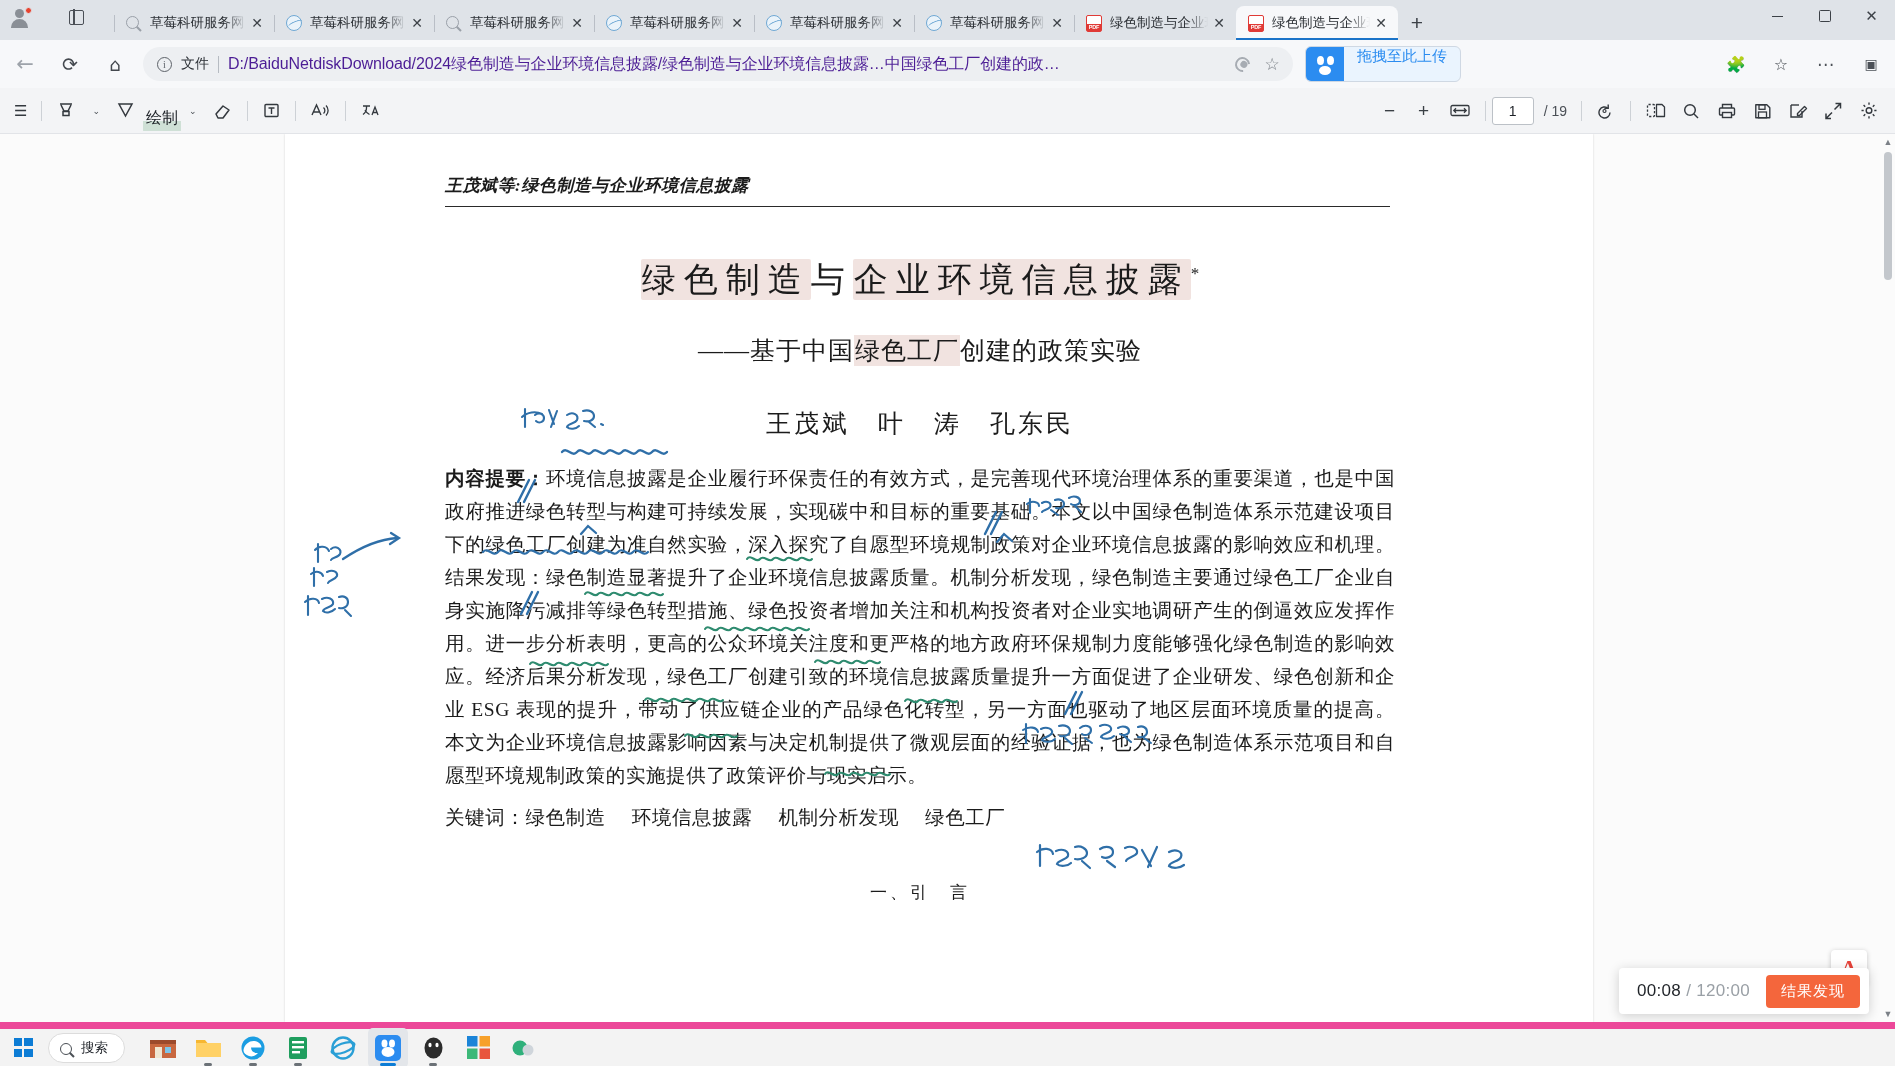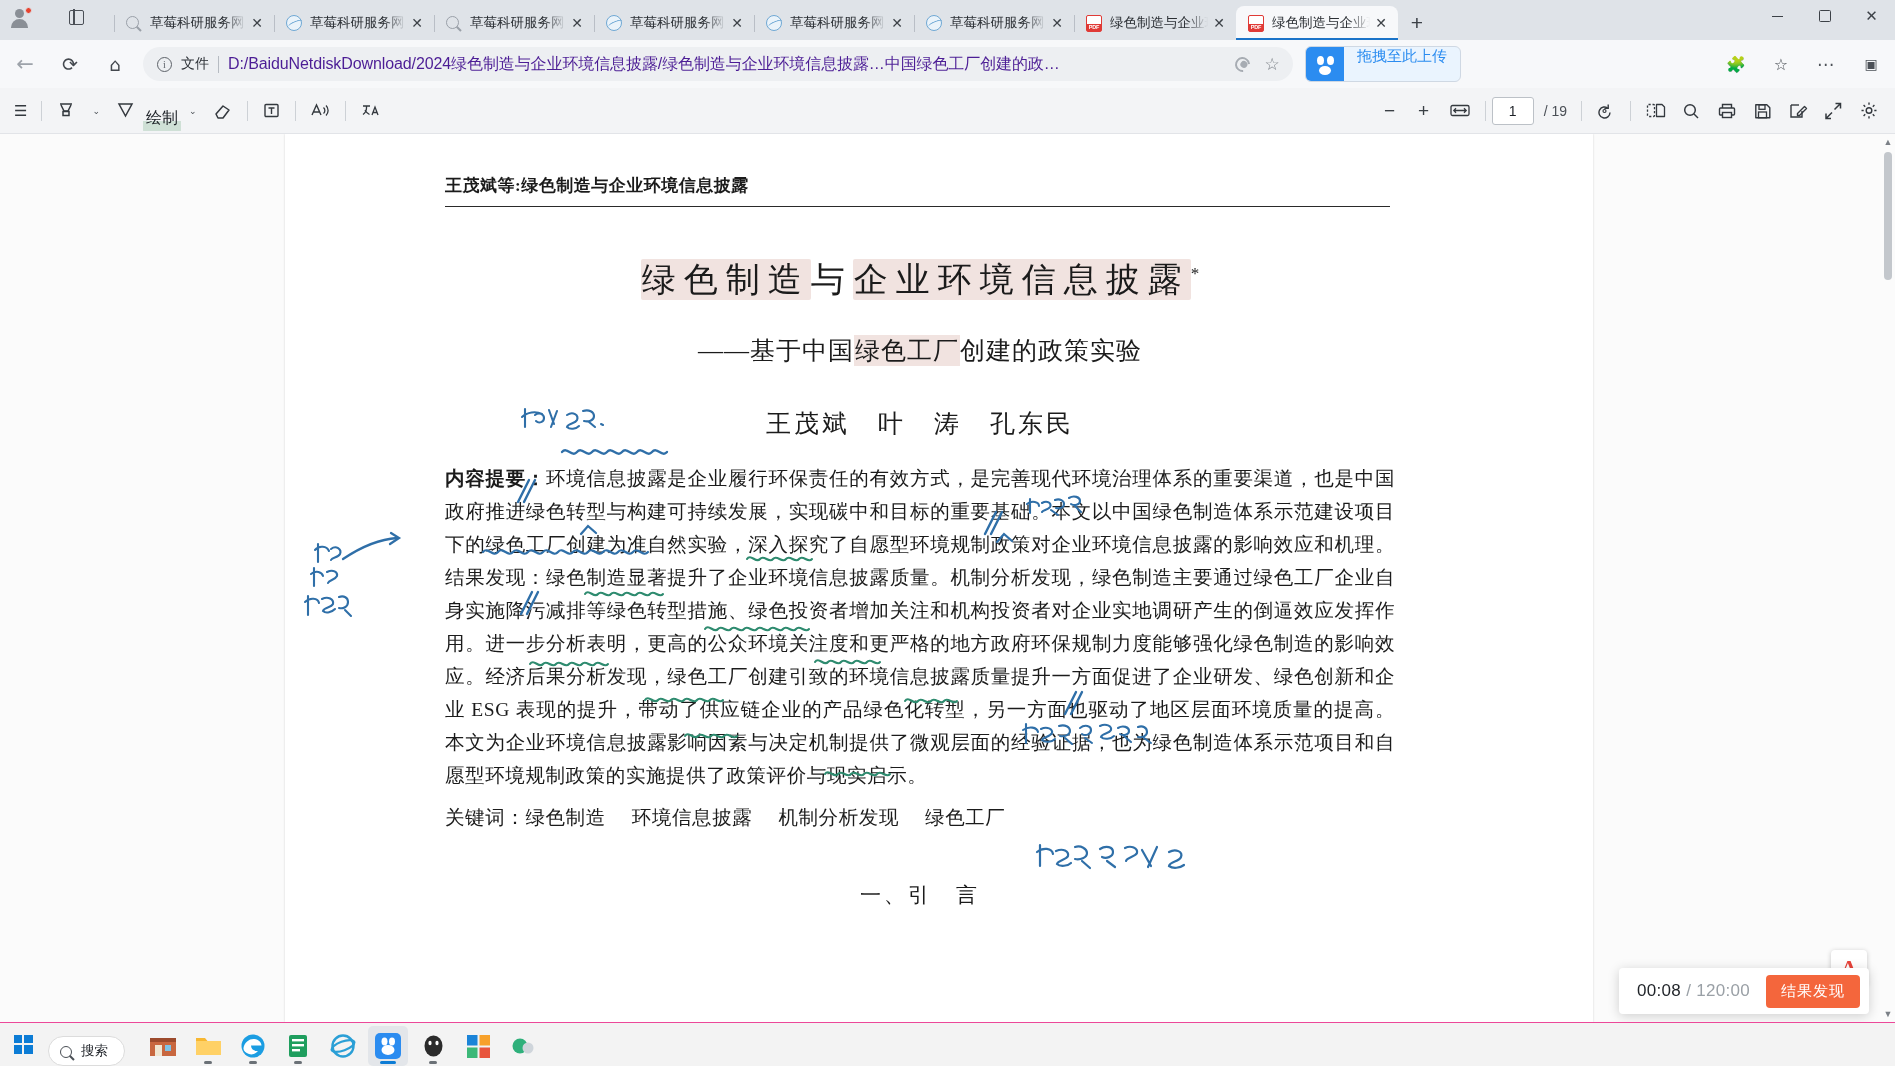--- a/index.html
+++ b/index.html
@@ -232,20 +232,21 @@
   }
   .doc {
     position: absolute; left: 160px; top: 40px; width: 950px;
     font-family: "Liberation Serif", "DejaVu Serif", serif;
     color: #1b1b1b;
   }
   .runhead {
     font-size: 17px; font-weight: bold; letter-spacing: .5px;
     border-bottom: 1.5px solid #2a2a2a; padding-bottom: 9px;
     width: 945px;
+    font-style: italic;
   }
   .doc-title {
     text-align: center; font-size: 34px; letter-spacing: 8px;
     margin-top: 52px; position: relative; line-height: 1.25;
   }
   .doc-title .hl-pink {
     background: #f1e3e0; padding: 2px 1px; border-radius: 2px;
   }
   .sup { font-size: 17px; vertical-align: super; letter-spacing: 0; }
   .doc-sub {
@@ -257,21 +258,21 @@
   }
   .authors span { margin: 0 14px; }
   .abstract {
     margin-top: 22px; font-size: 19.5px; line-height: 33px;
     text-align: justify; letter-spacing: .6px;
   }
   .abstract b { font-weight: bold; }
   .kw { margin-top: 12px; font-size: 19.5px; letter-spacing: .6px; }
   .kw b { font-weight: normal; }
   .kw span { margin-right: 26px; }
-  .sec1 { text-align: center; font-size: 21px; margin-top: 50px; letter-spacing: 3px; }
+  .sec1 { text-align: center; font-size: 17px; margin-top: 50px; letter-spacing: 3px; }
 
   
   .ink { position: absolute; left: 0; top: 0; width: 1308px; height: 888px;
          pointer-events: none; }
 
   
   .vscroll {
     position: absolute; right: 0; top: 134px; width: 14px; height: 888px;
     background: #fbfbfb;
   }
@@ -288,22 +289,22 @@
     display: flex; align-items: center; justify-content: center;
   }
   .adobe-a {
     font-size: 22px; color: #e8433a; font-weight: bold;
     font-family: "Liberation Serif", serif; line-height: 1;
   }
 
   
   .taskbar {
     position: absolute; left: 0; bottom: 0; width: 1895px; height: 44px;
-    background: #f3f3f3; display: flex; align-items: flex-end;
-    border-top: 1px solid #ec4899;
+    background: #f3f3f3; display: flex; align-items: center;
+    border-top: 7px solid #ec4899;
     margin-top: 20px;
   }
   .start-btn { width: 46px; height: 44px; display: flex; align-items: center; justify-content: center; }
   .winlogo { width: 19px; height: 19px; display: grid;
     grid-template-columns: 1fr 1fr; grid-template-rows: 1fr 1fr; gap: 2.2px; }
   .winlogo i { background: #0c7cd5; display: block; }
   .search-pill {
     height: 30px; display: flex; align-items: center; padding: 0 16px 0 10px;
     border-radius: 15px; background: #fff; border: 1px solid #dcdcdc; margin-left: 2px;
   }

